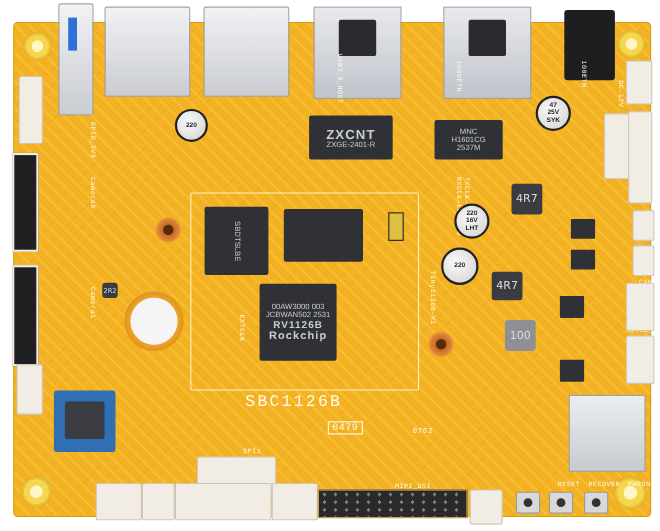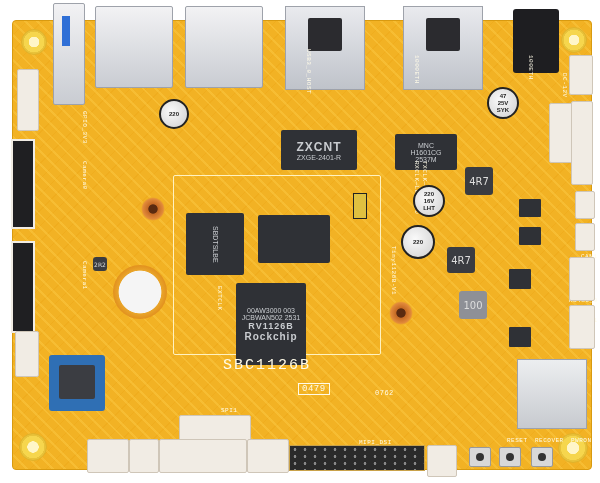--- a/index.html
+++ b/index.html
@@ -9,21 +9,21 @@
       repeating-linear-gradient(45deg, rgba(255,210,80,0.35) 0 2px, transparent 2px 9px),
       repeating-linear-gradient(-45deg, rgba(230,150,0,0.18) 0 1px, transparent 1px 11px);}
   .abs{position:absolute;}
   .silk{position:absolute;color:#fffbe8;font-family:Liberation Mono, monospace;font-size:6px;letter-spacing:0.5px;white-space:nowrap;margin-left:40px;}
   .silk.v{writing-mode:vertical-rl;}
   .silk.big{font-size:15px;letter-spacing:2px;}
   .silk.box{border:1px solid #fffbe8;padding:0 3px;font-size:9px;}
   .metal{background:linear-gradient(180deg,#f2f2f4,#c9ccd2);border:1px solid #9ea2aa;border-radius:2px;}
   .rj45{background:linear-gradient(180deg,#e9eaee,#bfc3ca);border:1px solid #9ea2aa;}
   .rj45 .slot{position:absolute;left:28%;top:14%;width:44%;height:40%;background:#2b2b2f;border-radius:2px;}
-  .chip{background:#2f3136;border-radius:2px;color:#c9ccd0;font-family:"Liberation Sans",sans-serif;display:flex;flex-direction:column;align-items:center;justify-content:center;text-align:left;margin-top:25px;}
+  .chip{background:#2f3136;border-radius:2px;color:#c9ccd0;font-family:"Liberation Sans",sans-serif;display:flex;flex-direction:column;align-items:center;justify-content:center;text-align:left;}
   .chip .l1{font-size:12px;font-weight:bold;letter-spacing:1px;}
   .chip .l2{font-size:7px;}
   .conn{background:#f1ece4;border:1px solid #cfc6b8;border-radius:2px;}
   .ffc{background:#1f1f22;border:2px solid #f1ece4;}
   .cap{border-radius:50%;background:radial-gradient(circle at 40% 40%,#fafafa,#cfcfcf);border:2px solid #222;color:#222;font-size:6px;font-family:"Liberation Sans",sans-serif;display:flex;align-items:center;justify-content:center;text-align:center;line-height:7px;font-weight:bold;}
   .ind{background:#3a3c41;border-radius:3px;color:#ddd;font-size:10px;display:flex;align-items:center;justify-content:center;}
   .hole{border-radius:50%;background:radial-gradient(circle,#fff6c8 30%,#f6d64d 32%,#f6d64d 60%,#e8c23a 62%);border:1px solid #e0b22b;}
   .standoff{border-radius:50%;background:radial-gradient(circle,#5a2a10 25%,#c56a25 30%,#e28a3a 60%,#f2b224 70%);}
   .som{border:1px solid #fff2c0;border-radius:2px;}
   .btn{background:#d8d8d8;border:1px solid #999;border-radius:2px;}
@@ -100,21 +100,21 @@
 
   <div class="abs wifi" style="left:36px;top:334px;width:56px;height:56px;">
       <div class="can"></div>
     </div>
 
   <div class="abs som" style="left:160px;top:154px;width:206px;height:178px;">
     <div class="abs chip" style="left:12px;top:12px;width:58px;height:62px;">
       <span class="l2" style="writing-mode:vertical-rl;">SBDTSLBE</span>
     </div>
     <div class="abs chip" style="left:84px;top:14px;width:72px;height:48px;"></div>
-    <div class="abs chip" style="left:62px;top:82px;width:70px;height:82px;">
+    <div class="abs chip" style="left:62px;top:82px;width:70px;height:70px;">
       <span class="l2">00AW3000 003</span>
       <span class="l2">JCBWAN502 2531</span>
       <span class="l1" style="font-size:9px;">RV1126B</span>
       <span class="l1" style="font-size:10px;">Rockchip</span>
     </div>
     <span class="silk v" style="left:176px;top:70px;">Tiny1126B-V1</span>
     <span class="silk v" style="left:2px;top:110px;">EXTCLK</span>
   </div>
 
   <div class="abs" style="left:340px;top:172px;width:12px;height:24px;background:#e0c040;border:1px solid #222;"></div>

